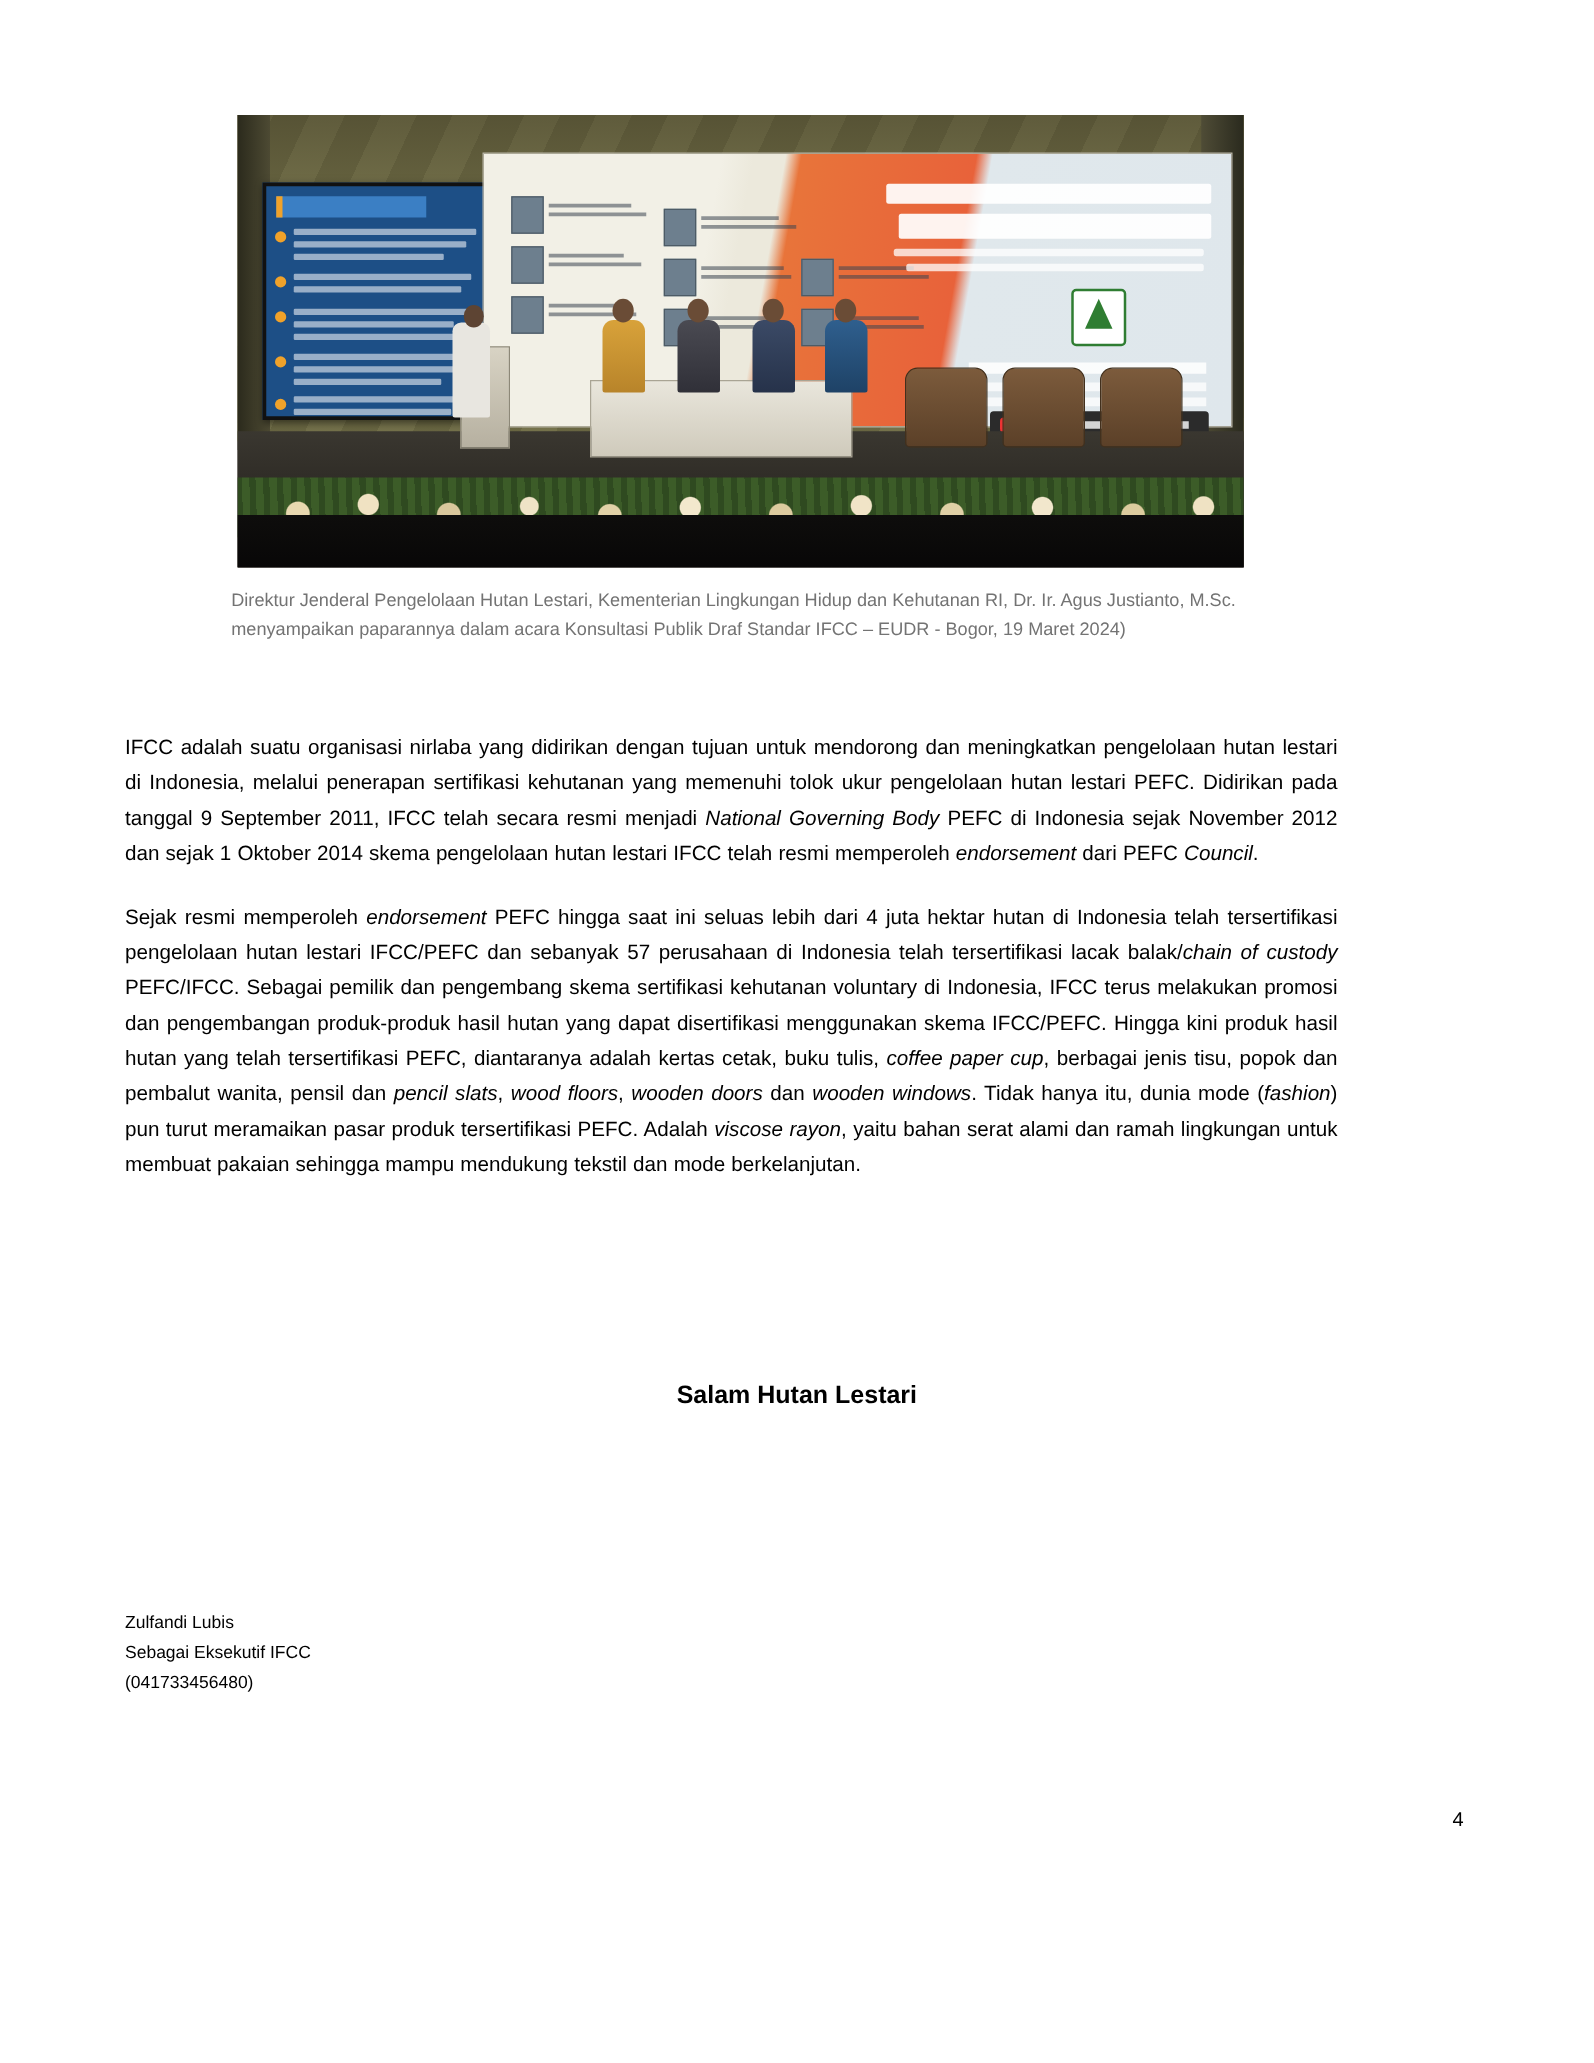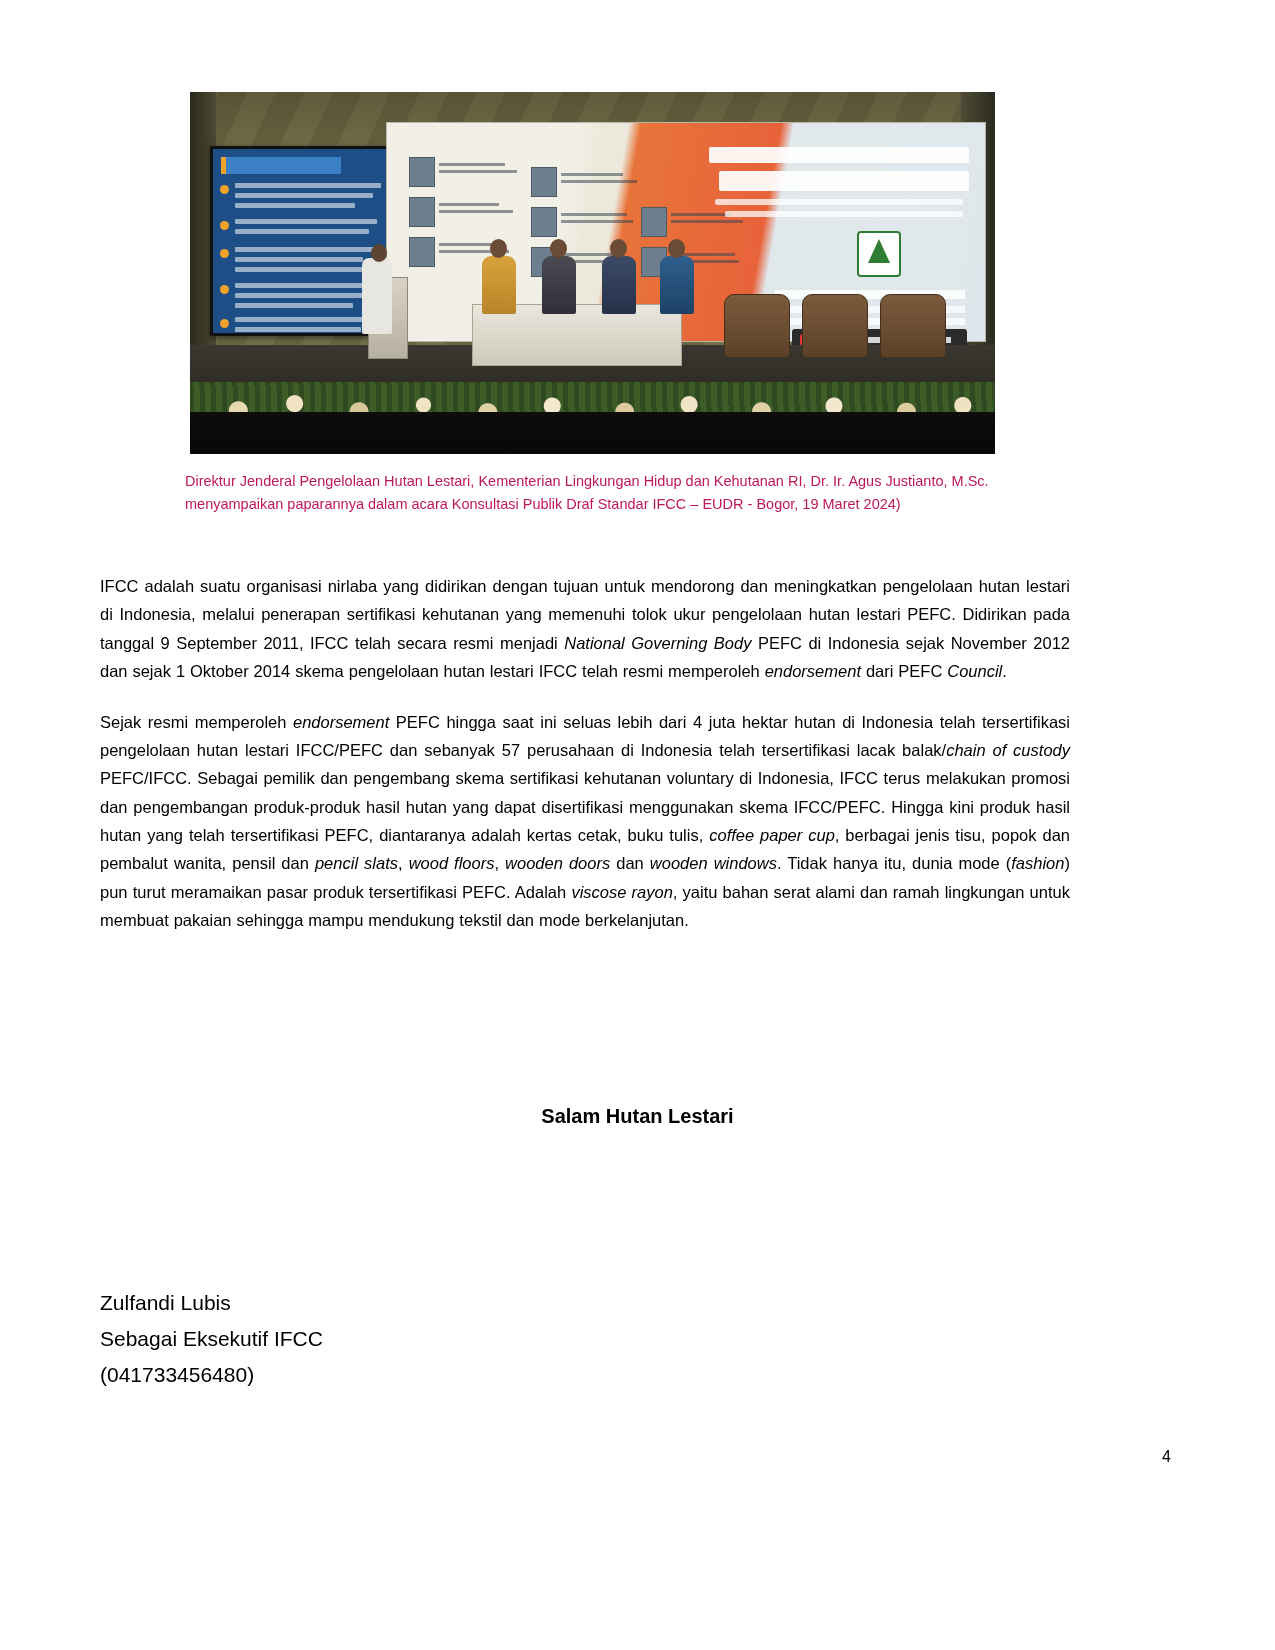--- a/index.html
+++ b/index.html
@@ -247,21 +247,21 @@
   }
 
   
   .caption {
     position: absolute;
     left: 185px;
     top: 470px;
     width: 830px;
     font-size: 14.5px;
     line-height: 1.62;
-    color: #be185d;
+    color: #737373;
     text-align: left;
   }
 
   
   .content {
     position: absolute;
     left: 100px;
     top: 572px;
     width: 970px;
   }
@@ -269,21 +269,21 @@
     font-size: 16.5px;
     font-weight: bold;
     margin: 0 0 26px 0;
     line-height: 1.5;
   }
   .section-head i { font-style: italic; }
   p.body {
     font-size: 16.5px;
     line-height: 1.72;
     text-align: justify;
-    margin: 0 0 22px 0;
+    margin: 12px 0 22px 0;
     word-spacing: .02em;
   }
   p.body i { font-style: italic; }
 
   .slogan1 {
     position: absolute;
     left: 0; right: 0;
     top: 1105px;
     text-align: center;
     font-size: 20px;
@@ -296,21 +296,21 @@
     text-align: center;
     font-size: 24px;
     font-weight: bold;
     font-style: italic;
   }
 
   .signature {
     position: absolute;
     left: 100px;
     top: 1285px;
-    font-size: 21px;
+    font-size: 14px;
     line-height: 1.72;
   }
   .signature div { white-space: nowrap; }
 
   .page-number {
     position: absolute;
     right: 104px;
     top: 1448px;
     font-size: 16px;
     font-weight: normal;

